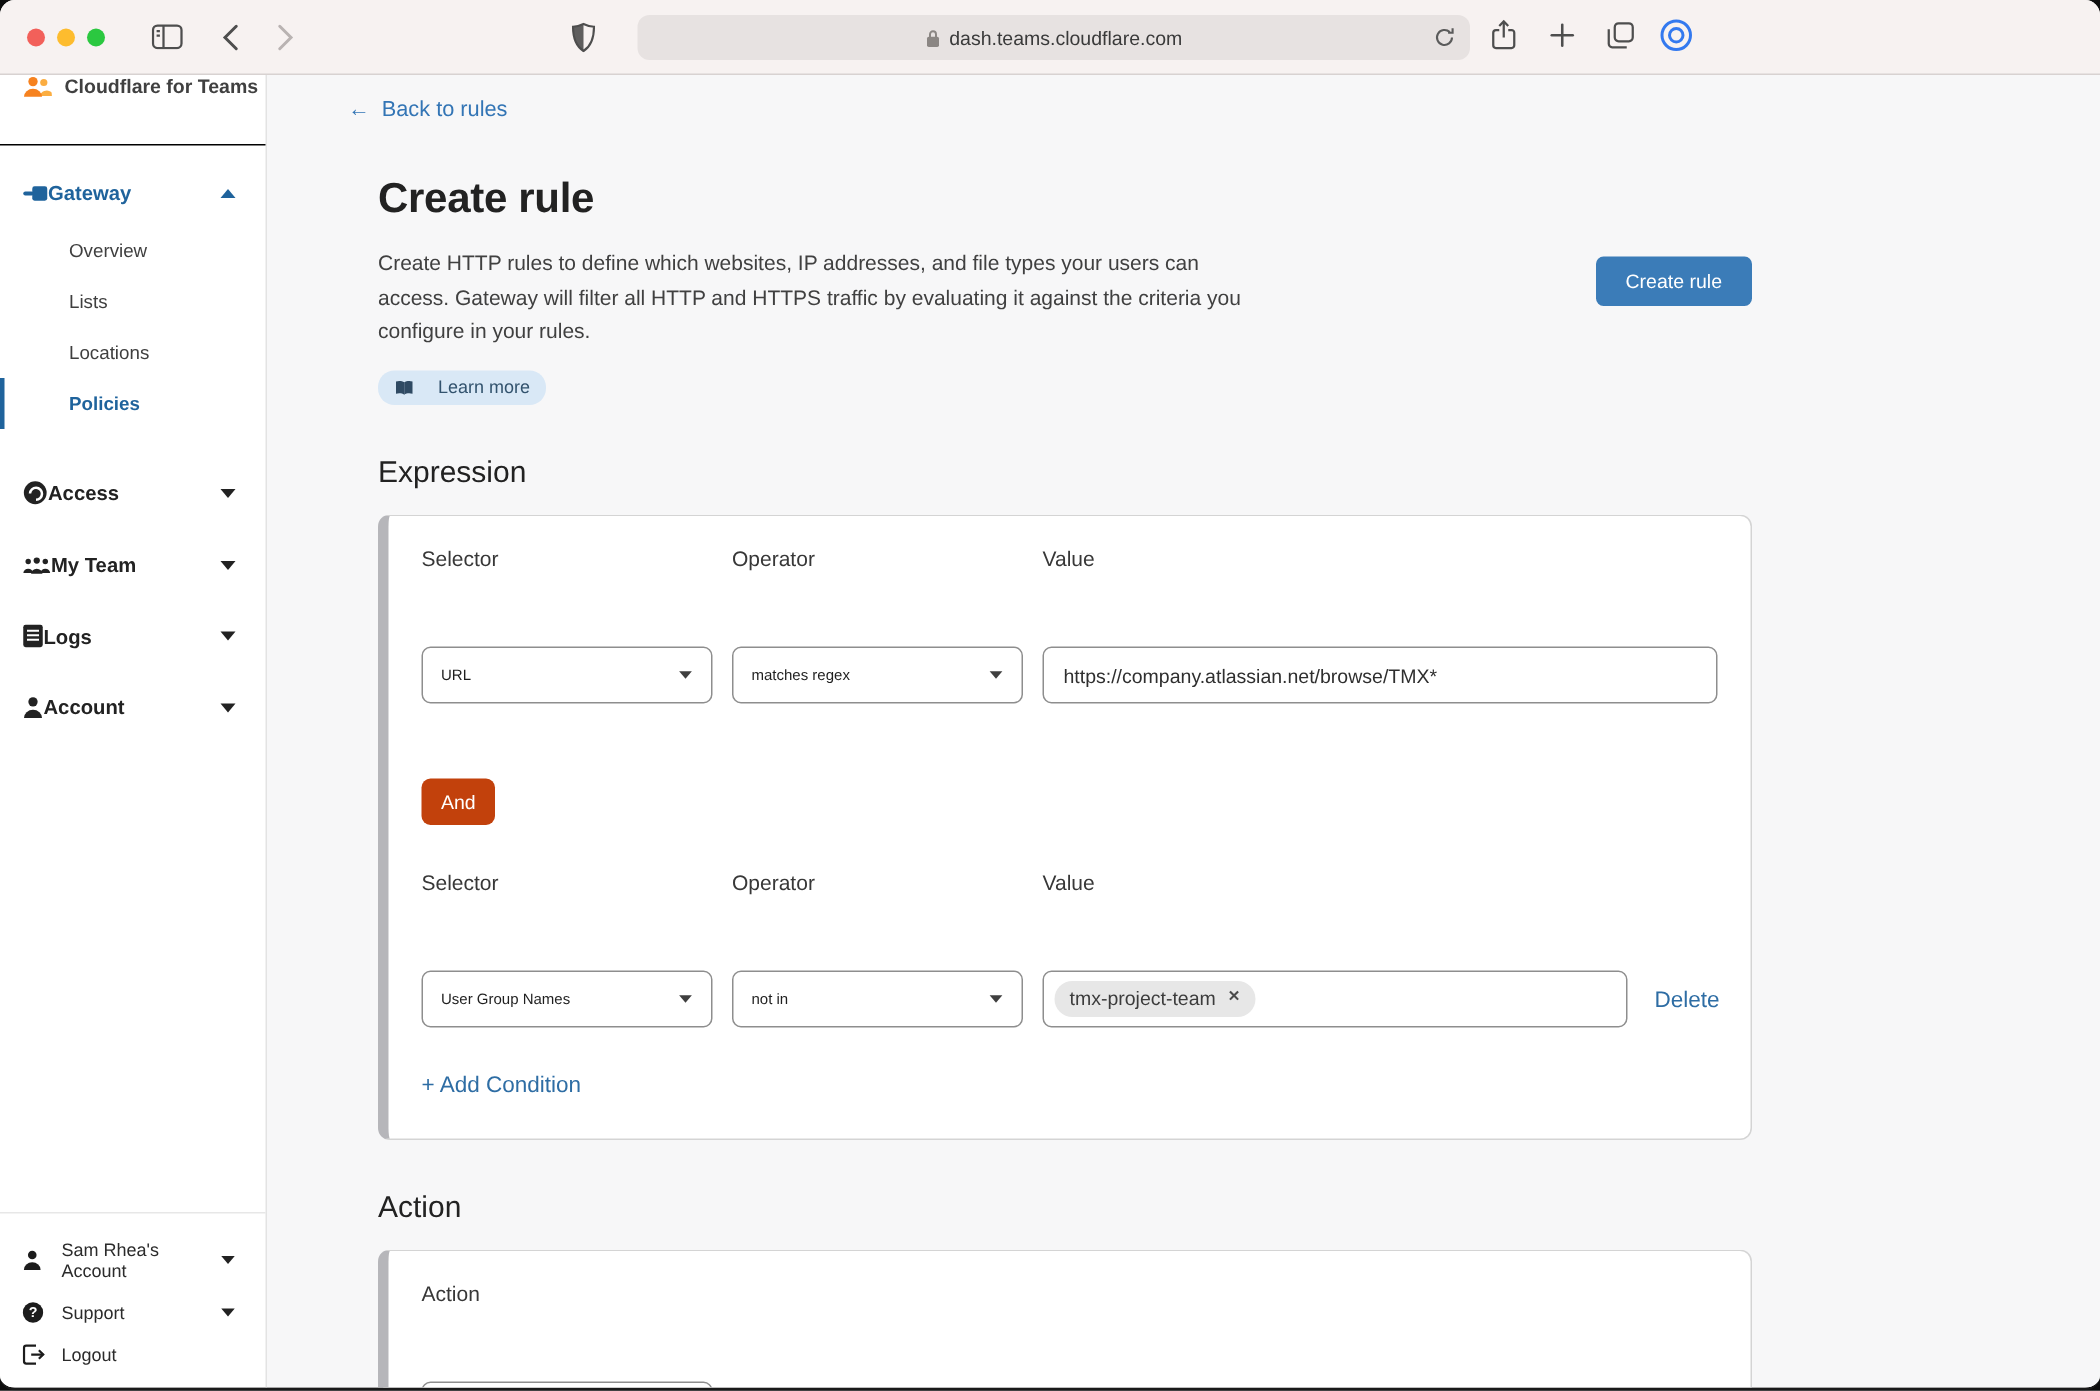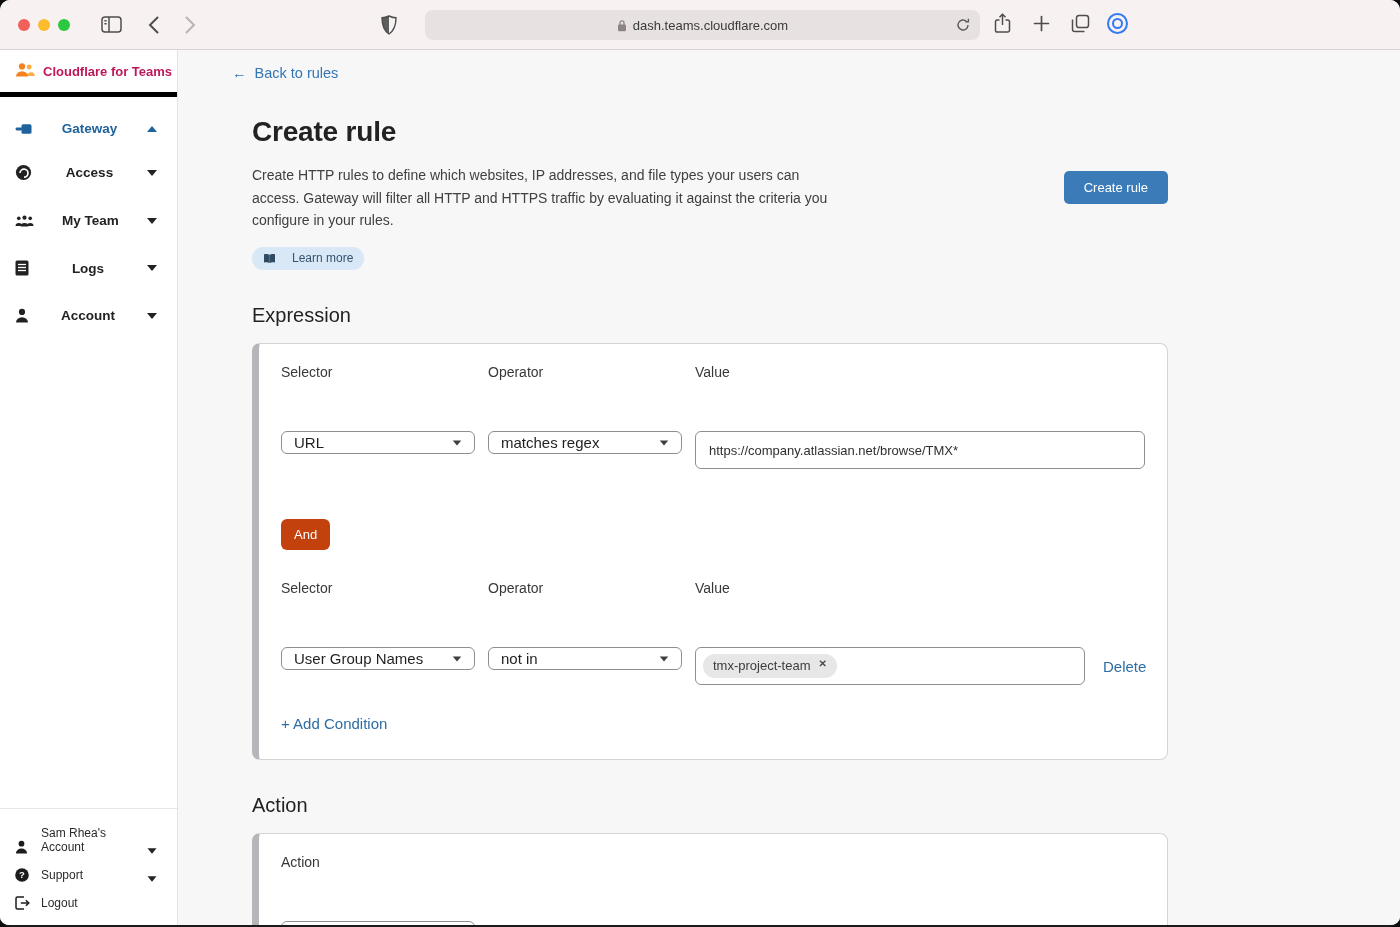--- a/index.html
+++ b/index.html
@@ -22,38 +22,38 @@
   .reload { position:absolute; right:10px; top:8px; color:#5b5b5b; }
   .chrome-right { position:absolute; left:990px; top:13px; display:flex; gap:15px; align-items:center; }
   .chrome-right > * { width:24px; display:flex; justify-content:center; align-items:center; color:#4e4e4e; }
   .op-ring { width:21px; height:21px; border-radius:50%; border:2px solid #3379ef; display:flex;
              align-items:center; justify-content:center; }
   .op-ring .inner { width:11px; height:11px; border-radius:50%; border:2px solid #3379ef; }
 
   
   .app { display:flex; height:875px; }
   .sidebar { width:178px; background:#fff; border-right:1px solid #e3e3e3; display:flex; flex-direction:column; }
-  .brand { height:47px; display:flex; align-items:center; gap:8px; padding-left:15px;
-           border-bottom:5px solid #000000; font-size:13px; font-weight:bold; color:#be185d; }
+  .brand { height:47px; display:flex; align-items:flex-start; gap:8px; padding-left:15px;
+           border-bottom:1px solid #000000; font-size:13px; font-weight:bold; color:#404040; }
   .nav { padding-top:16px; }
-  .nav-head { display:flex; align-items:center; padding:8px 20px 8px 15px; gap:12px; cursor:pointer;text-align:center; }
+  .nav-head { display:flex; align-items:center; padding:8px 20px 8px 15px; gap:0; cursor:pointer; }
   .nav-head .lbl { font-size:13.5px; font-weight:bold; color:#222; flex:1; }
   .nav-head.active-section .lbl, .nav-head.active-section .ico { color:#1f639c; }
   .nav-head .ico { display:flex; color:#222; }
   .caret-down { width:0; height:0; border-left:5px solid transparent; border-right:5px solid transparent;
                 border-top:6px solid currentColor; color:#222; }
   .caret-up { width:0; height:0; border-left:5px solid transparent; border-right:5px solid transparent;
               border-bottom:6px solid currentColor; color:#1f639c; }
   .subitems { padding:6px 0 14px; }
   .subitem { padding:10px 0 10px 43px; font-size:12.5px; color:#3f3f3f; cursor:pointer; border-left:3px solid transparent; }
   .subitem.active { color:#1f639c; font-weight:bold; border-left:3px solid #1f639c; }
   .nav-head.spaced { padding-top:12px; padding-bottom:12px; margin-top:8px; }
   .sb-spacer { flex:1; }
   .sb-footer { border-top:1px solid #e7e7e7; padding:10px 0 8px; }
-  .foot-row { display:flex; align-items:flex-end; gap:10px; padding:7px 20px 7px 15px; font-size:12px;
+  .foot-row { display:flex; align-items:center; gap:10px; padding:7px 20px 7px 15px; font-size:12px;
               color:#222; font-weight:bold; cursor:pointer; }
   .foot-row .ico { width:16px; display:flex; color:#1c1c1c; }
   .foot-row .lbl { flex:1; font-weight:normal; color:#2b2b2b; }
   .foot-row .caret-down { transform:scale(0.9); }
 
   .main { flex:1; background:#f7f7f8; padding:14px 0 0 54px; overflow:hidden; }
   .back-link { display:inline-flex; align-items:center; gap:8px; color:#3375b5; font-size:14.5px; cursor:pointer; }
   .content { width:916px; margin-left:20px; }
   .page-title { margin-top:34px; font-size:28px; font-weight:bold; color:#222; letter-spacing:-0.2px; }
   .header-row { display:flex; justify-content:space-between; margin-top:16px; }
@@ -63,23 +63,23 @@
   .learn-pill { margin-top:15px; display:inline-flex; align-items:center; gap:16px; background:#d9e8f6;
                 color:#33536e; font-size:12px; padding:4px 11px 5px; border-radius:11px; cursor:pointer; }
   .learn-pill .ico { color:#2f4a63; display:flex; }
 
   .section-heading { margin-top:34px; font-size:20px; font-weight:normal; color:#222; }
   .card { margin-top:16px; background:#fff; border:1px solid #d4d4d4; border-left:7px solid #b6b6ba;
           border-radius:8px; padding:20px 22px 26px; }
   .cond-row { display:flex; gap:13px; }
   .field { display:flex; flex-direction:column;gap:44px; }
   .field label { font-size:14px; color:#383838; margin-bottom:7px; }
-  .select { width:194px; height:23px; border:1px solid #8e8e8e; border-radius:6px; background:#fff;
+  .select { width:194px; height:38px; border:1px solid #8e8e8e; border-radius:6px; background:#fff;
             display:flex; align-items:center; justify-content:space-between; padding:0 12px;
-            font-size:15px; color:#1f1f1f; cursor:pointer; }
+            font-size:10px; color:#1f1f1f; cursor:pointer; }
   .select .caret-down { transform:scale(0.85); color:#3f3f3f; }
   .grow { flex:1; }
   .text-input { height:38px; border:1px solid #8e8e8e; border-radius:6px; padding:0 13px;
                 font-size:13px; color:#2f2f2f; font-family:inherit; background:#fff; width:100%; }
   .and-btn { margin-top:50px; display:inline-block; background:#c2410c; color:#fff; border:none;
              font-size:13px; padding:8px 13px; border-radius:6px; cursor:pointer; font-family:inherit; }
   .row2-wrap { margin-top:30px; display:flex; gap:13px; }
   .tag-input { width:390px; height:38px; border:1px solid #8e8e8e; border-radius:6px; background:#fff;
                display:flex; align-items:center; padding:0 7px; cursor:text; }
   .tag { display:inline-flex; align-items:flex-start; gap:8px; background:#e7e7e7; border-radius:12px;
@@ -186,20 +186,26 @@
         <div class="nav-head active-section">
           <span class="ico">
             <svg width="17" height="14" viewBox="0 0 17 14" fill="currentColor">
               <rect x="6.5" y="2.2" width="10" height="9.6" rx="1.6"></rect>
               <rect x="0.5" y="5.6" width="7" height="2.8" rx="1.4"></rect>
             </svg>
           </span>
           <span class="lbl">Gateway</span>
           <span class="caret-up"></span>
         </div>
+        <div class="subitems">
+          <div class="subitem">Overview</div>
+          <div class="subitem">Lists</div>
+          <div class="subitem">Locations</div>
+          <div class="subitem active">Policies</div>
+        </div>
 
         <div class="nav-head spaced">
           <span class="ico">
             <svg width="17" height="17" viewBox="0 0 17 17">
               <circle cx="8.5" cy="8.5" r="7.6" fill="currentColor"></circle>
               <path d="M5 9 a4 4 0 1 1 4 4.2" stroke="#fff" stroke-width="1.7" fill="none"></path>
             </svg>
           </span>
           <span class="lbl">Access</span>
           <span class="caret-down"></span>

